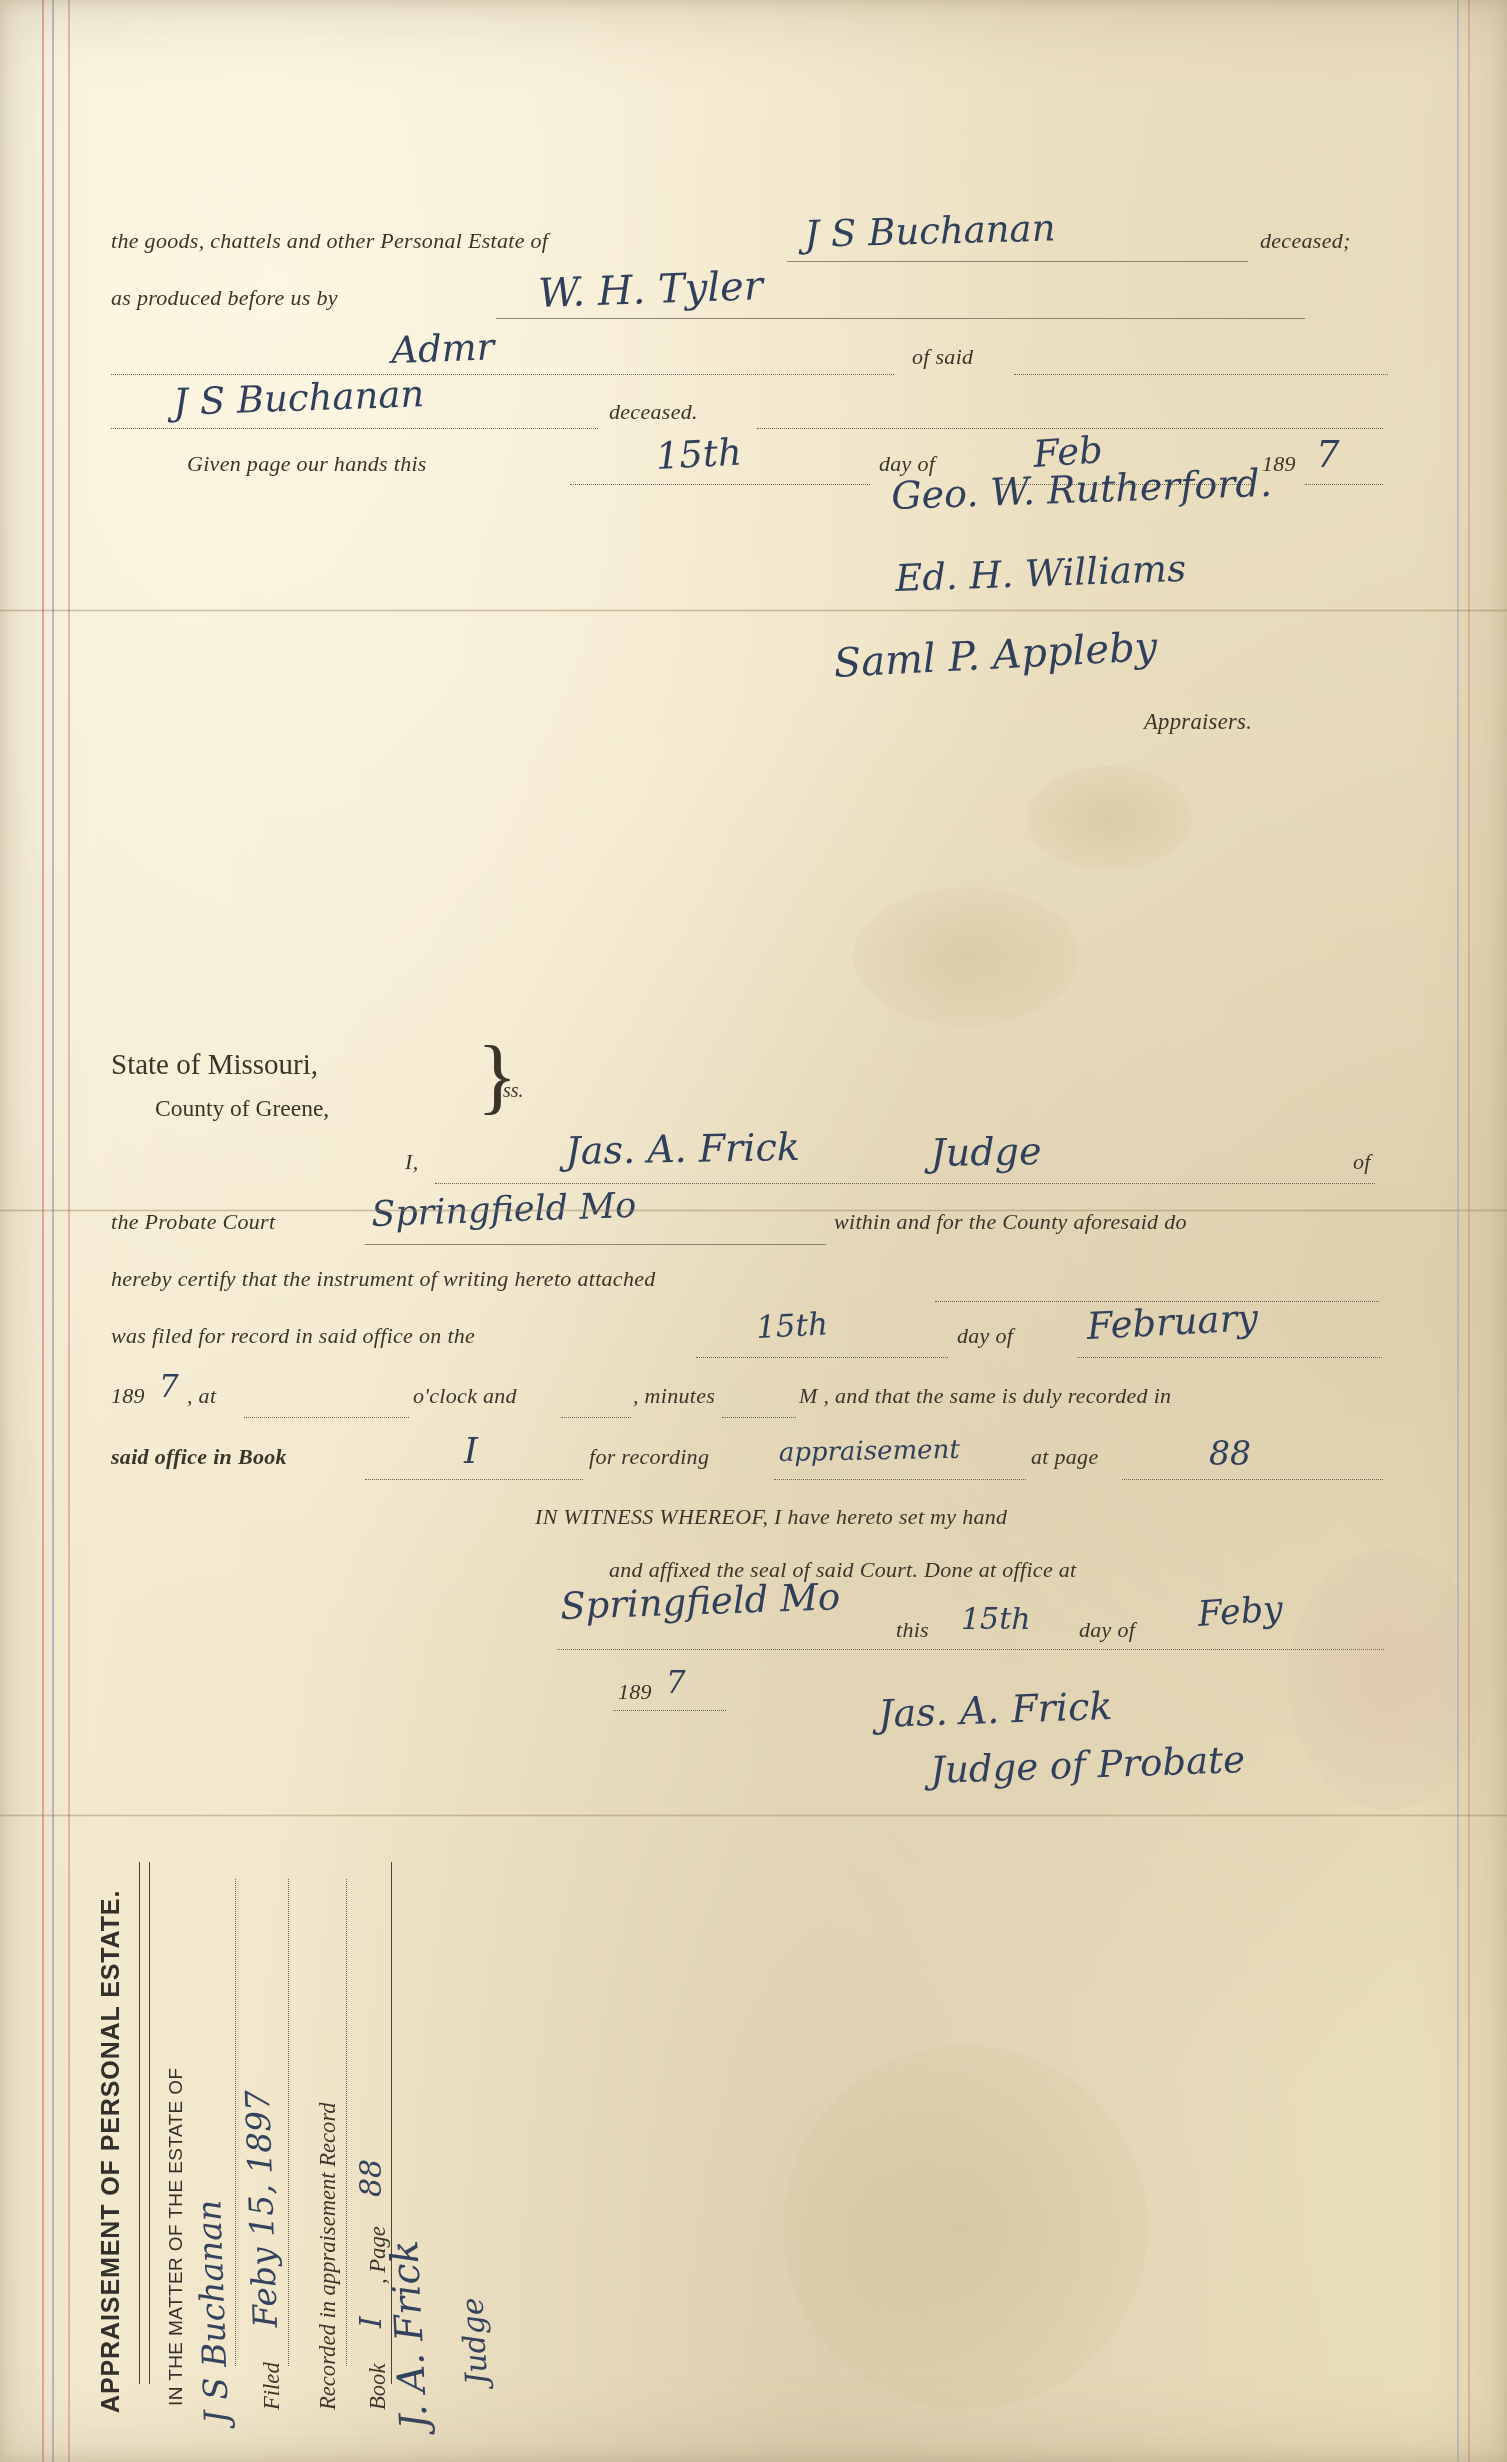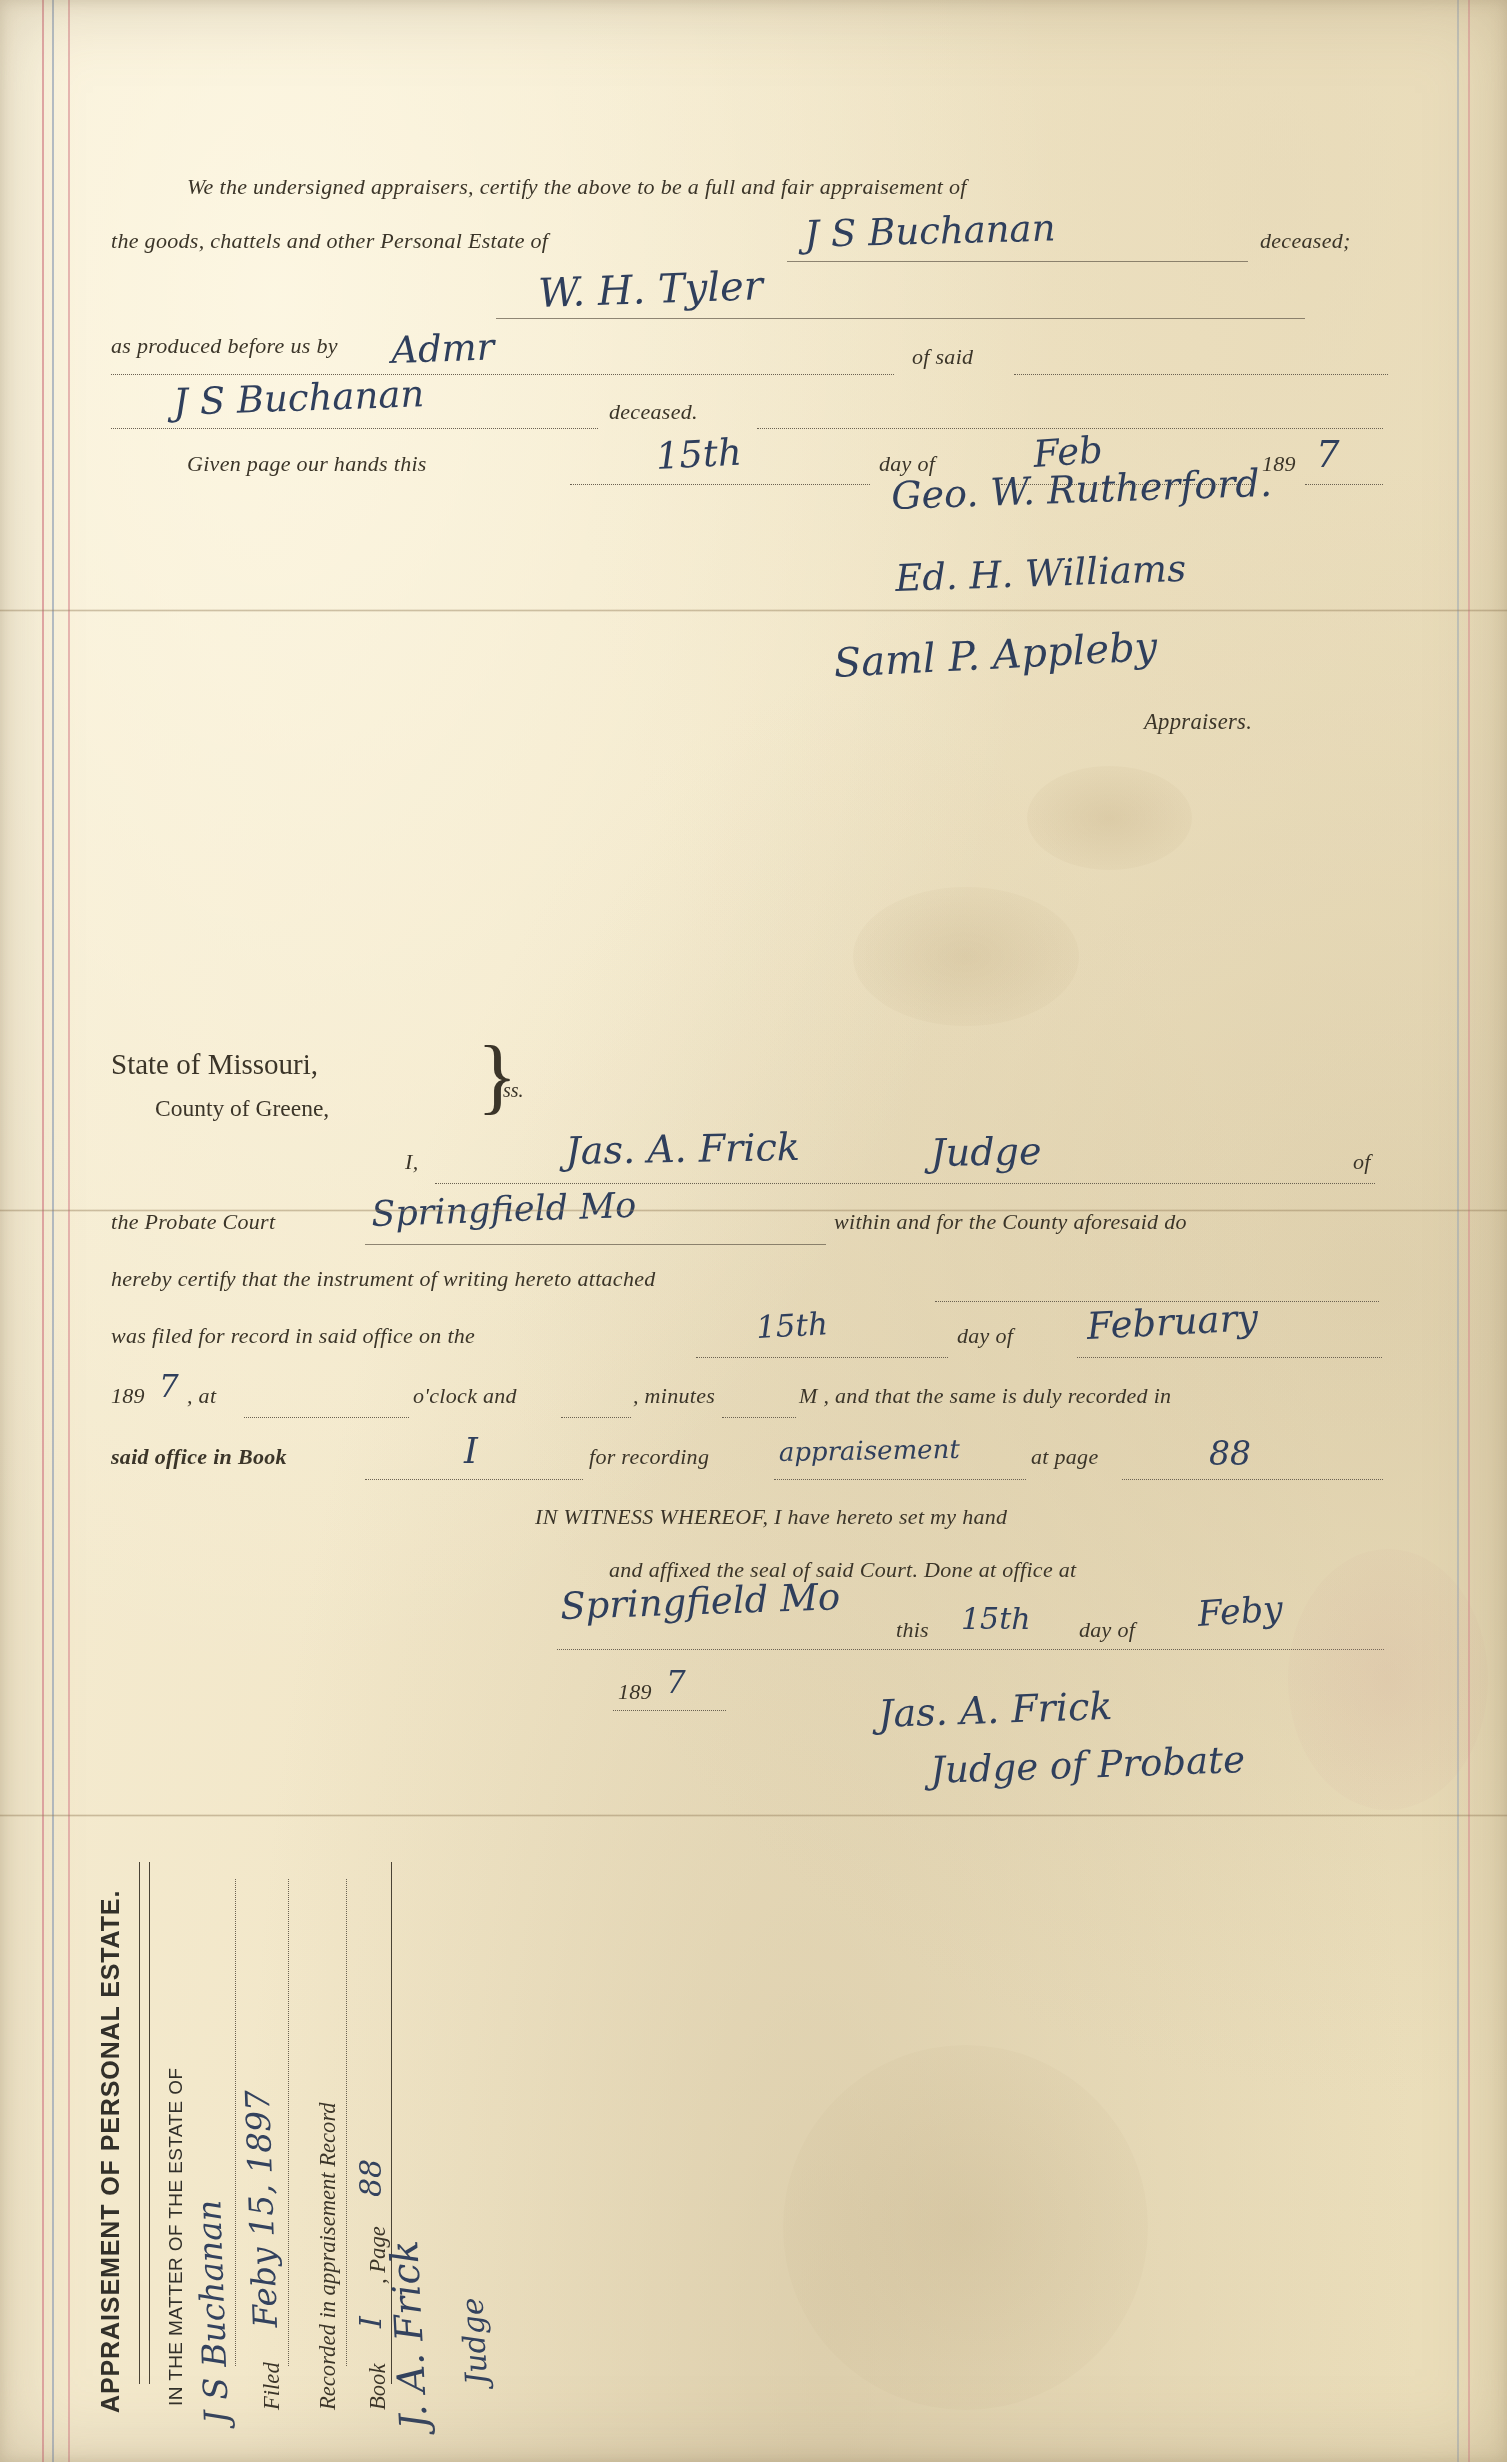--- a/index.html
+++ b/index.html
@@ -177,28 +177,27 @@
   <div class="paper-tone"></div>
 
   <div class="margin-rule r1"></div>
   <div class="margin-rule r2"></div>
   <div class="margin-rule r3"></div>
   <div class="margin-rule right1"></div>
   <div class="margin-rule right2"></div>
 
   <div class="content">
 
-    <div class="printed line" style="left:187px; top:174px; font-size:22px;">We the undersigned appraisers, certify the above to be a full and fair appraisement of</div>
 
     <div class="printed line" style="left:111px; top:228px;">the goods, chattels and other Personal Estate of</div>
     <div class="solidline" style="left:787px; top:261px; width:461px;"></div>
     <div class="hand big" style="left:805px; top:213px; transform:rotate(-1.5deg);">J S Buchanan</div>
     <div class="printed line" style="left:1260px; top:228px;">deceased;</div>
 
-    <div class="printed line" style="left:111px; top:285px;margin-top:48px;">as produced  before  us  by</div>
+    <div class="printed line" style="left:111px; top:285px;">as produced  before  us  by</div>
     <div class="solidline" style="left:496px; top:318px; width:809px;"></div>
     <div class="hand big" style="left:539px; top:270px; transform:rotate(-2deg); font-size:40px;">W. H. Tyler</div>
 
     <div class="dotline" style="left:111px; top:374px; width:783px;"></div>
     <div class="hand big" style="left:392px; top:329px; transform:rotate(-2deg);">Admr</div>
     <div class="printed line" style="left:912px; top:344px;">of   said</div>
     <div class="dotline" style="left:1014px; top:374px; width:374px;"></div>
 
     <div class="dotline" style="left:111px; top:428px; width:487px;"></div>
     <div class="hand big" style="left:174px; top:381px; transform:rotate(-2deg);">J S Buchanan</div>

